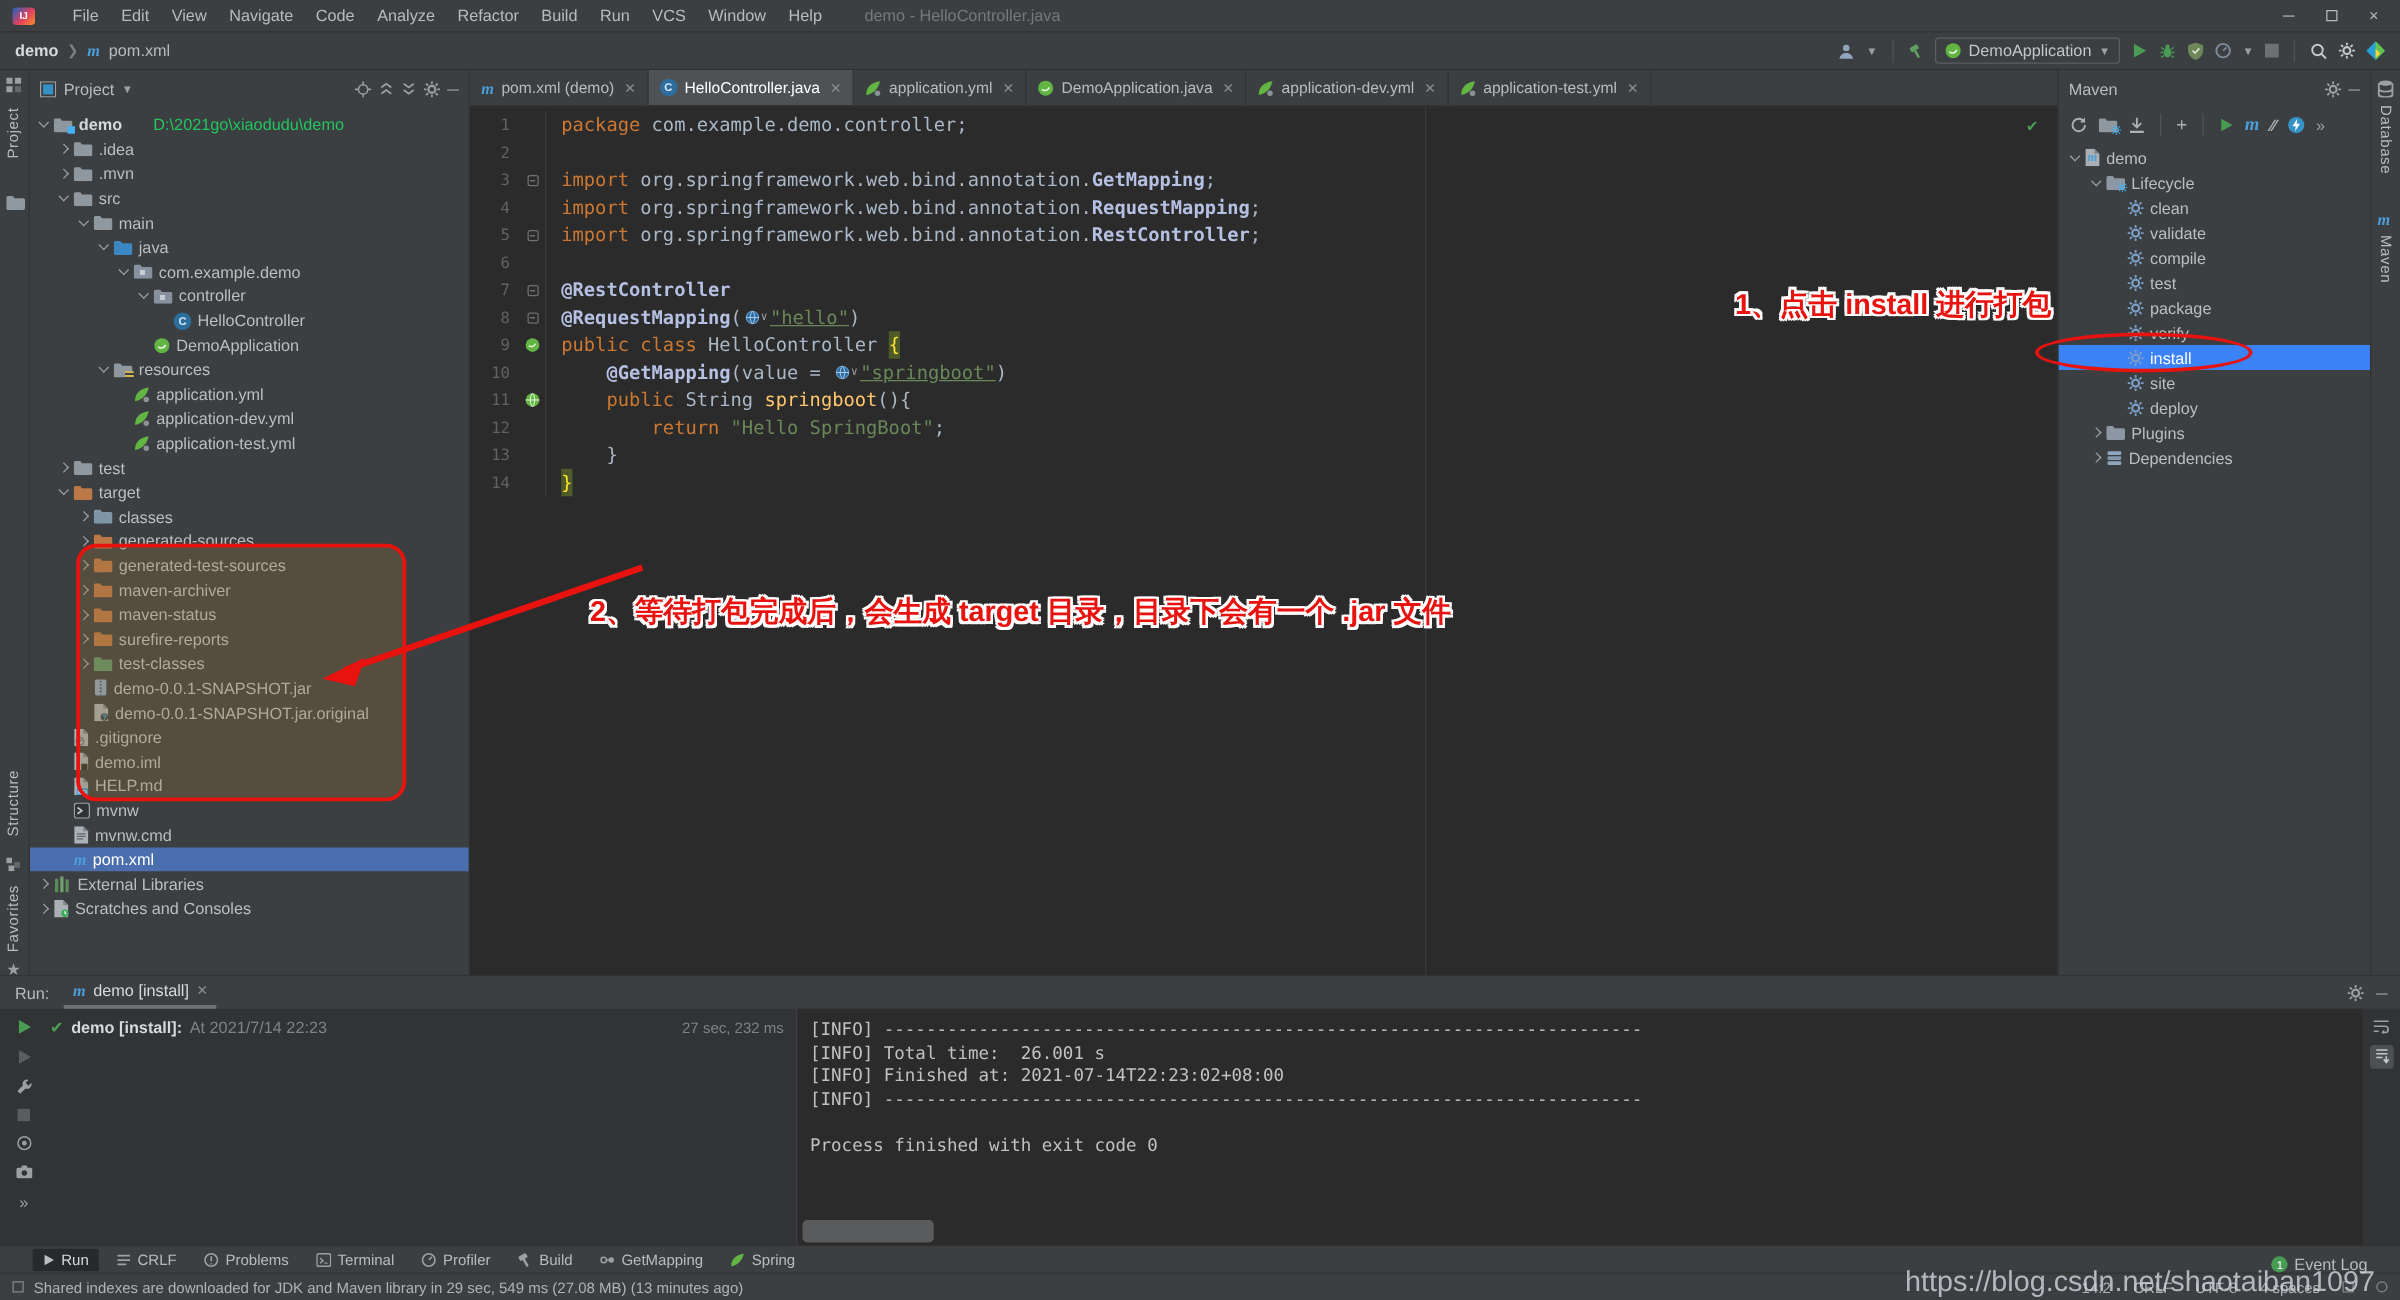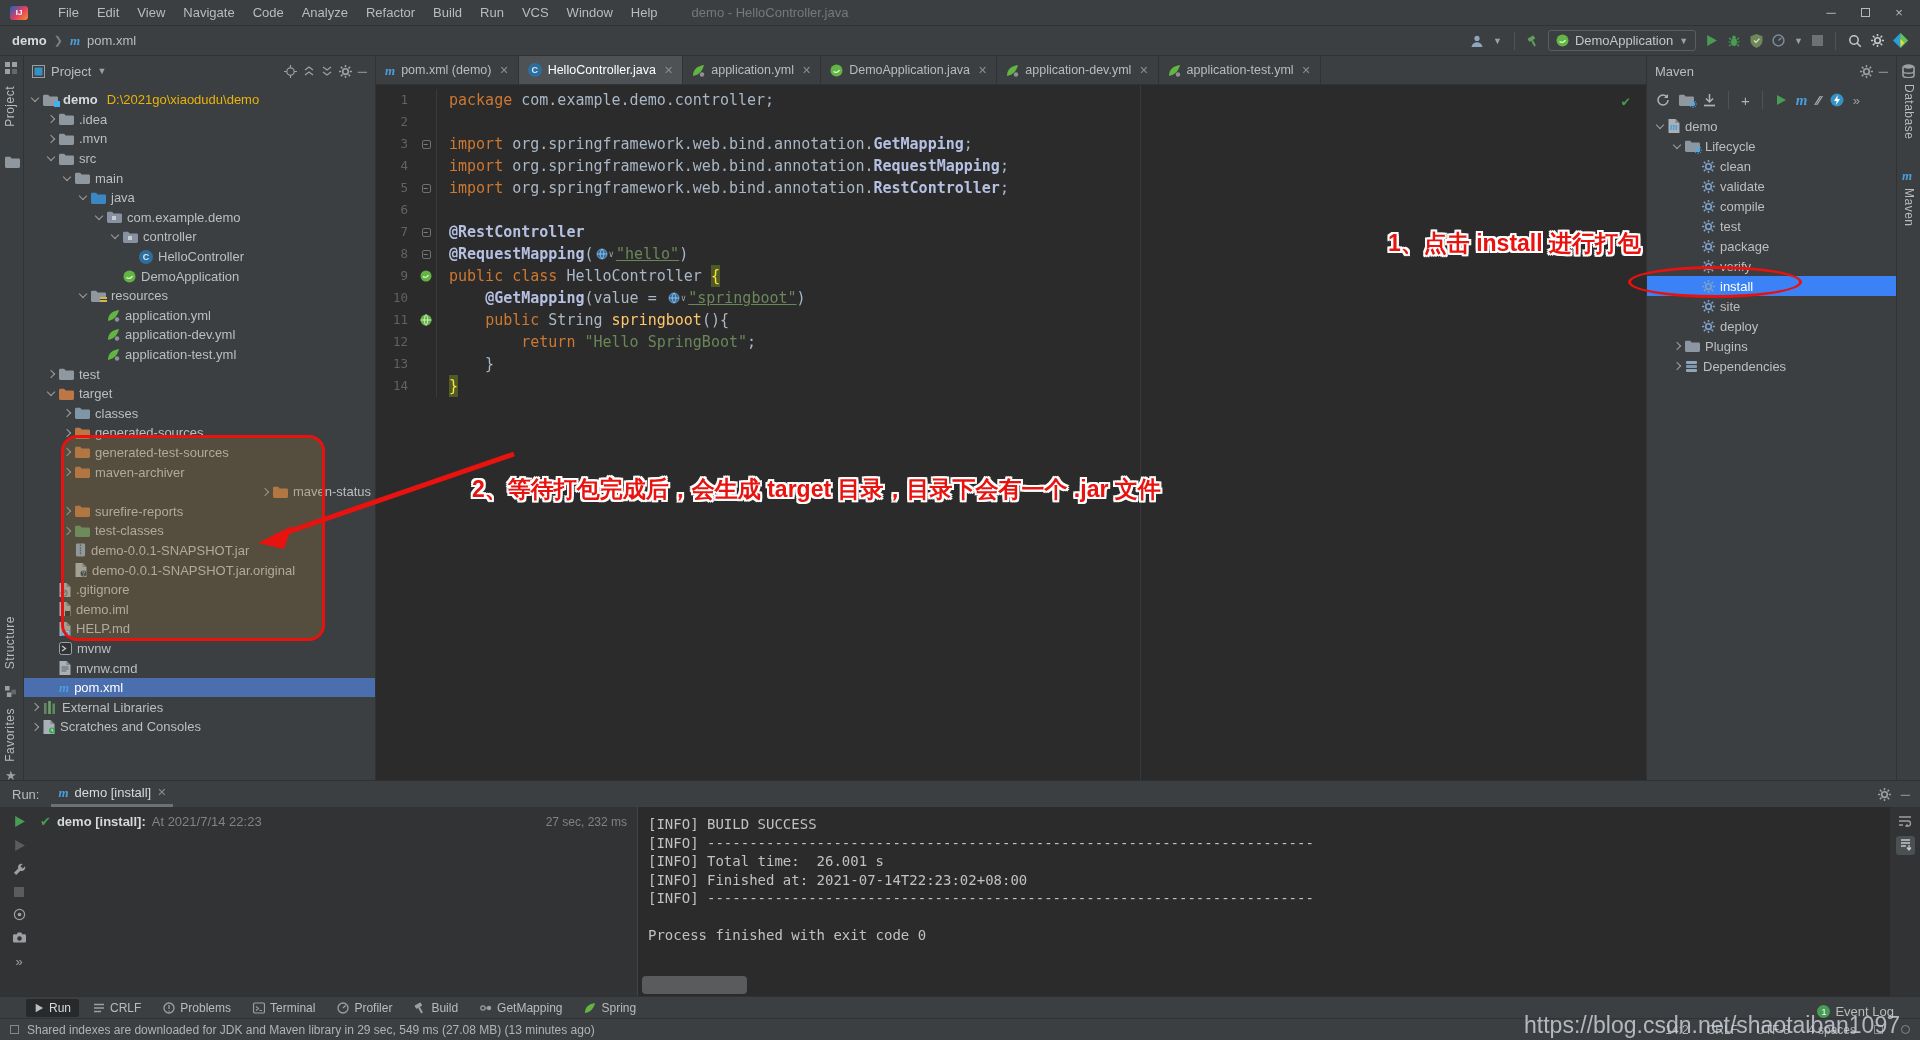--- a/index.html
+++ b/index.html
@@ -39,21 +39,21 @@
   .vlabel-r{position:absolute;left:5px;writing-mode:vertical-rl;color:#bbbbbb;font-size:12px;letter-spacing:.5px;}
   .stripic{position:absolute;left:5px;}
 
   
   .ppanel{width:352px;background:#3c3f41;border-right:1px solid #323232;display:flex;flex-direction:column;flex:none;position:relative;}
   .phead{height:30px;display:flex;align-items:center;padding:0 8px;gap:6px;}
   .phead .grow{flex:1;}
   .ptree{flex:1;padding-top:4px;overflow:hidden;position:relative;}
   .trow{height:19.6px;display:flex;align-items:center;white-space:nowrap;gap:5px;padding-right:4px;}
   .trow .lbl{color:#bcbec0;}
-  .trow .sub{color:#eab308;margin-left:4px;}
+  .trow .sub{color:#22c55e;margin-left:20px;}
   .trow.sel{background:#4b6eaf;}
   .trow.sel .lbl{color:#fff;}
   .chev{width:6px;height:6px;border-right:1.5px solid #9da0a3;border-bottom:1.5px solid #9da0a3;flex:none;}
   .chev.open{transform:rotate(45deg);margin-top:-3px;}
   .chev.closed{transform:rotate(-45deg);}
   .chev.none{border:none;}
   .cico{width:14px;height:14px;border-radius:50%;background:#2e6e9e;color:#d8eaf6;font:bold 9px "Liberation Sans",sans-serif;display:flex;align-items:center;justify-content:center;}
 
   
   .editor{flex:1;background:#2b2b2b;display:flex;flex-direction:column;position:relative;}
@@ -491,21 +491,21 @@
         </div>
         <div class="trow" style="padding-left: 40px;">
           <span class="chev closed"></span>
           <span class="ic">
             <svg width="15" height="12" viewBox="0 0 15 12">
               <path d="M0 2.2C0 1.4.6.8 1.4.8h3.8l1.4 1.7h7c.8 0 1.4.6 1.4 1.4v6.7c0 .8-.6 1.4-1.4 1.4H1.4C.6 12 0 11.4 0 10.6z" fill="#bb7745"></path>
             </svg>
           </span>
           <span class="lbl">maven-archiver</span>
         </div>
-        <div class="trow" style="padding-left: 40px; justify-content: flex-end;">
+        <div class="trow" style="padding-left: 40px;">
           <span class="chev closed"></span>
           <span class="ic">
             <svg width="15" height="12" viewBox="0 0 15 12">
               <path d="M0 2.2C0 1.4.6.8 1.4.8h3.8l1.4 1.7h7c.8 0 1.4.6 1.4 1.4v6.7c0 .8-.6 1.4-1.4 1.4H1.4C.6 12 0 11.4 0 10.6z" fill="#bb7745"></path>
             </svg>
           </span>
           <span class="lbl">maven-status</span>
         </div>
         <div class="trow" style="padding-left: 40px;">
           <span class="chev closed"></span>
@@ -1092,21 +1092,20 @@
     <div class="runsummary">
       <div class="sumrow">
         <span style="color:#499c54">✔</span>
         <b>demo [install]:</b>
         <span class="dt">At 2021/7/14 22:23</span>
         <span class="dur">27 sec, 232 ms</span>
       </div>
     </div>
     <div class="console" id="console">
       <div class="hscroll"></div>
-    <div class="">[INFO] BUILD SUCCESS</div>
         <div class="">[INFO] ------------------------------------------------------------------------</div>
         <div class="">[INFO] Total time:  26.001 s</div>
         <div class="">[INFO] Finished at: 2021-07-14T22:23:02+08:00</div>
         <div class="">[INFO] ------------------------------------------------------------------------</div>
         <div class=""> </div>
         <div class="">Process finished with exit code 0</div>
       </div>
     <div class="conicons">
       <span class="ic" id="ic-softwrap">
           <svg width="14" height="12" viewBox="0 0 14 12">

